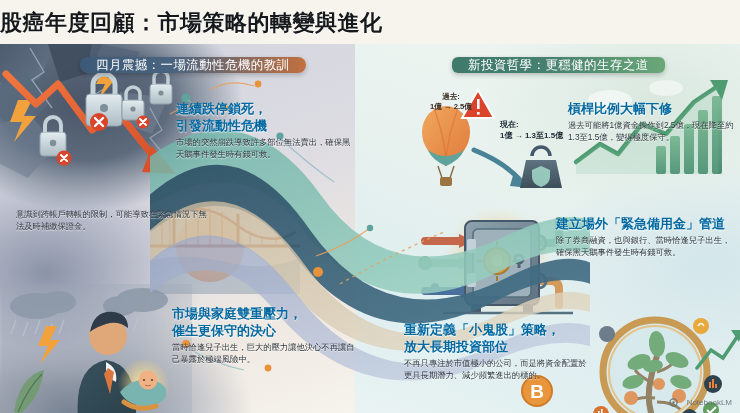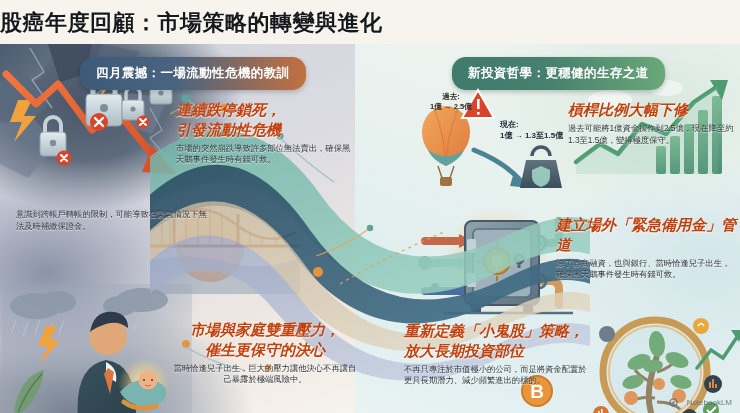--- a/index.html
+++ b/index.html
@@ -32,38 +32,38 @@
   }
   .panel-right .bg {
     position:absolute; inset:0;
     background:
       radial-gradient(ellipse 230px 150px at 78% 16%, #d9e8df 0%, rgba(226,238,231,.7) 50%, rgba(240,246,242,0) 80%),
       radial-gradient(ellipse 200px 140px at 92% 60%, #d3e6ea 0%, rgba(218,234,238,.6) 55%, rgba(238,246,247,0) 82%),
       linear-gradient(200deg,#f1f6f2 0%,#e7f1ee 45%,#dfeef0 75%,#e9f3f2 100%);
   }
 
   
-  .pill { position:absolute; z-index:40; height:33px; display:flex; align-items:center;
-    padding:0 16px; border-radius:14px; color:#fff; font-size:12.5px; font-weight:bold;
+  .pill { position:absolute; z-index:40; height:16px; display:flex; align-items:center;
+    padding:0 16px; border-radius:14px; color:#fff; font-size:12.5px; font-weight:normal;
     white-space:nowrap; box-shadow:0 2px 5px rgba(0,0,0,.22); letter-spacing:.4px; }
   .pill-left  { left:80px; top:57px;
     background:linear-gradient(90deg,#3c5a78 0%,#4a6480 42%,#c2703f 100%); }
   .pill-right { left:452px; top:57px;
-    background:linear-gradient(90deg,#3f7a6b 0%,#47806f 45%,#6aa778 100%); }
+    background:linear-gradient(90deg,#3f7a6b 0%,#47806f 45%,#6aa778 100%);border-radius:6px; }
 
   
   .card { position:absolute; z-index:45; }
-  .card h3 { font-size:15px; font-weight:bold; color:#c2410c; line-height:1.32;
-    text-shadow:0 1px 1.5px rgba(255,255,255,.85); margin-bottom:3px;font-style:italic; }
+  .card h3 { font-size:13px; font-weight:bold; color:#0369a1; line-height:1.32;
+    text-shadow:0 1px 1.5px rgba(255,255,255,.85); margin-bottom:3px; }
   .card p  { font-size:8.3px; color:#2e343c; line-height:1.42;
     text-shadow:0 1px 1px rgba(255,255,255,.8); }
 
   .card-l1 { left:176px; top:100px; width:178px; }
   .card-l2 { left:16px;  top:209px; width:196px; }
-  .card-l3 { left:172px; top:320px; width:186px;text-align:center; }
+  .card-l3 { left:172px; top:305px; width:186px; }
   .card-r1 { left:568px; top:100px; width:168px; }
   .card-r2 { left:556px; top:215px; width:180px; }
   .card-r3 { left:404px; top:321px; width:186px; }
 
   
   .wave-wrap { position:absolute; left:150px; top:44px; width:440px; height:369px; z-index:30;
     pointer-events:none; }
 
   
   .ill { position:absolute; z-index:20; }

